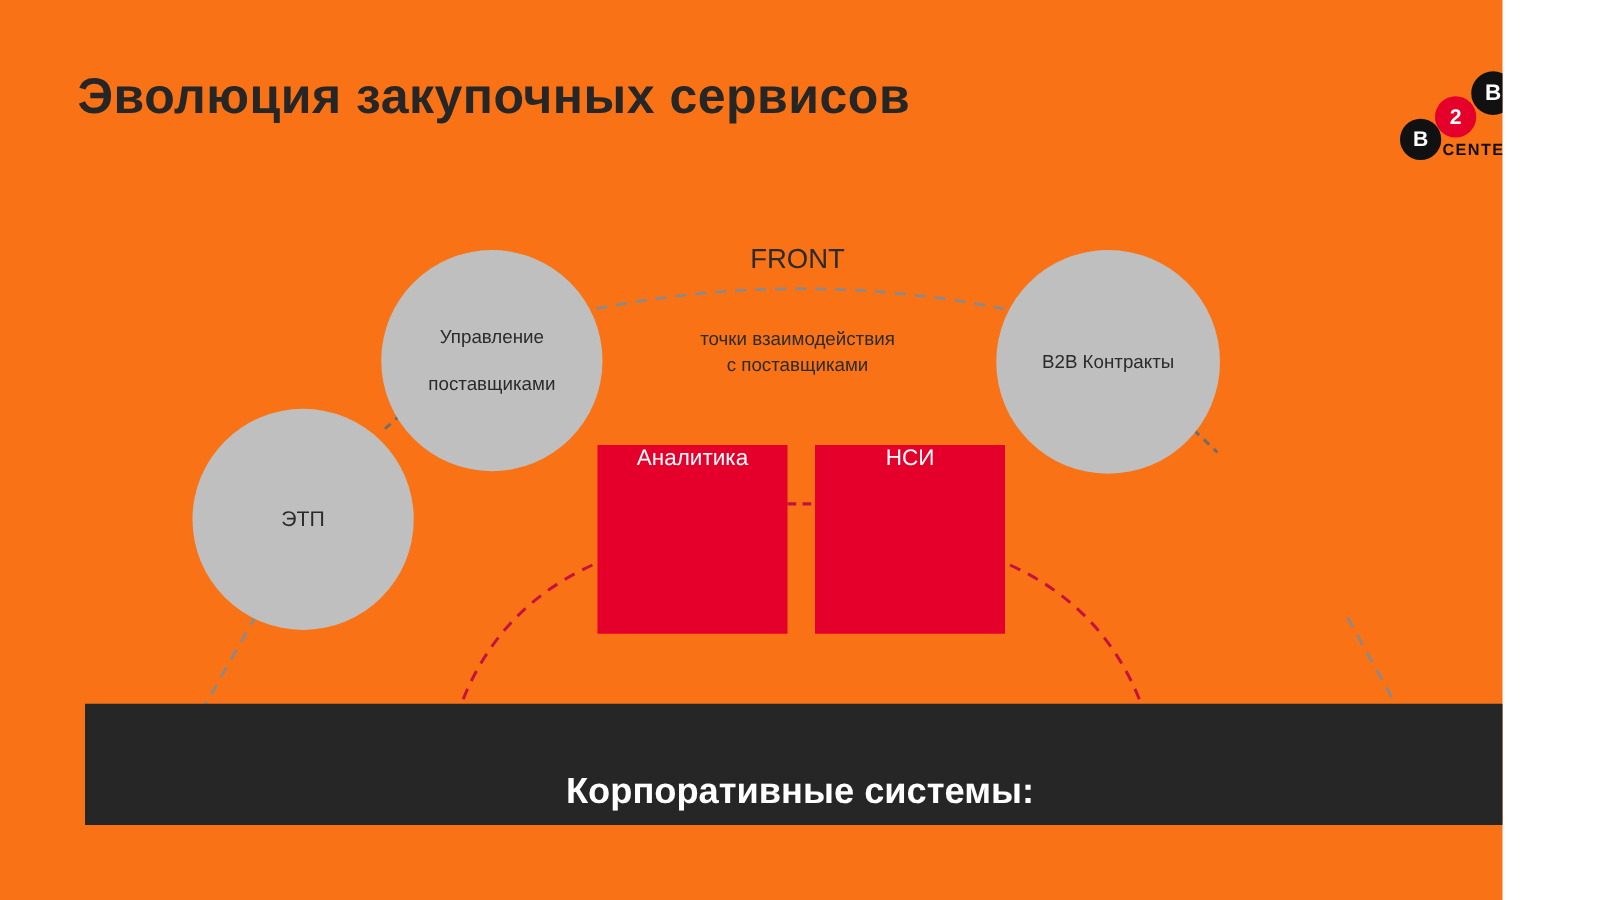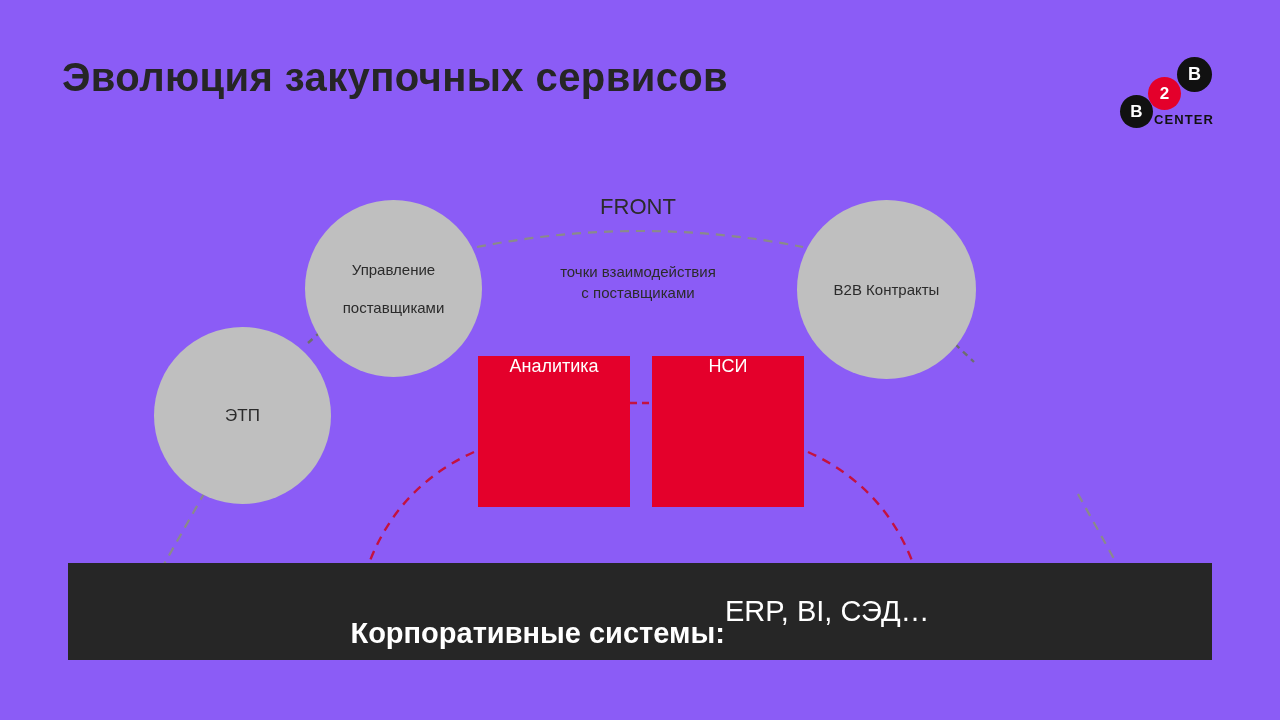--- a/index.html
+++ b/index.html
@@ -5,24 +5,25 @@
   html, body {
     margin: 0;
     padding: 0;
     background: #ffffff;
   }
   body {
     font-family: "Liberation Sans", sans-serif;
   }
   #slide {
     position: relative;
-    width: 1280px;
+    width: 1175px;
     height: 720px;
-    background: #8b5cf6;
+    background: #f97316;
     overflow: hidden;
+    padding-left: 27px;
   }
 
   
   #slide-title {
     position: absolute;
     left: 62px;
     top: 55px;
     font-size: 40px;
     font-weight: bold;
     color: #262626;
@@ -215,16 +216,15 @@
   <div class="float-label" id="label-front">FRONT</div>
 
   <div class="float-label" id="label-touchpoints">
     <span>точки взаимодействия</span><br>
     <span>с поставщиками</span>
   </div>
 
 
   <div id="bottom-bar">
     <span id="bottom-bar-strong">Корпоративные системы:</span>
-      <span id="bottom-bar-rest"> ERP, BI, СЭД…</span>
   </div>
 
 </div>
 
 </body></html>

